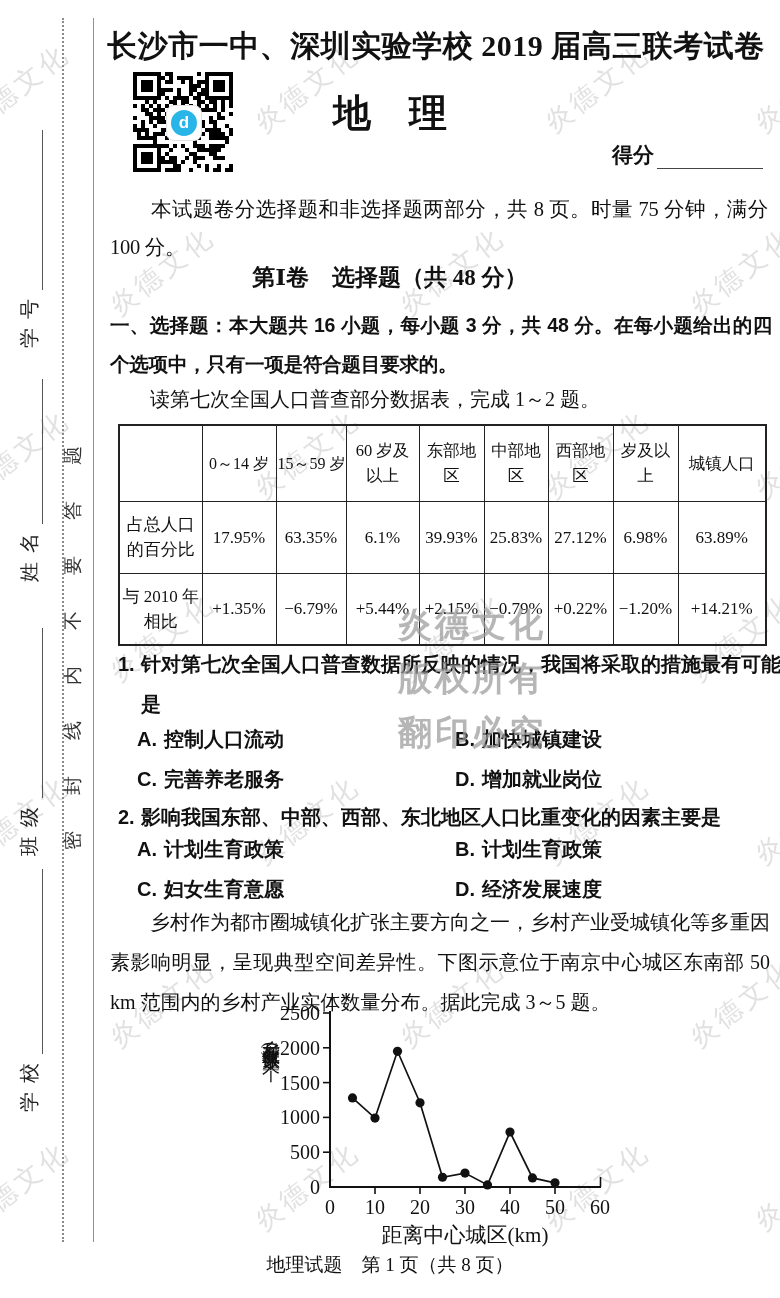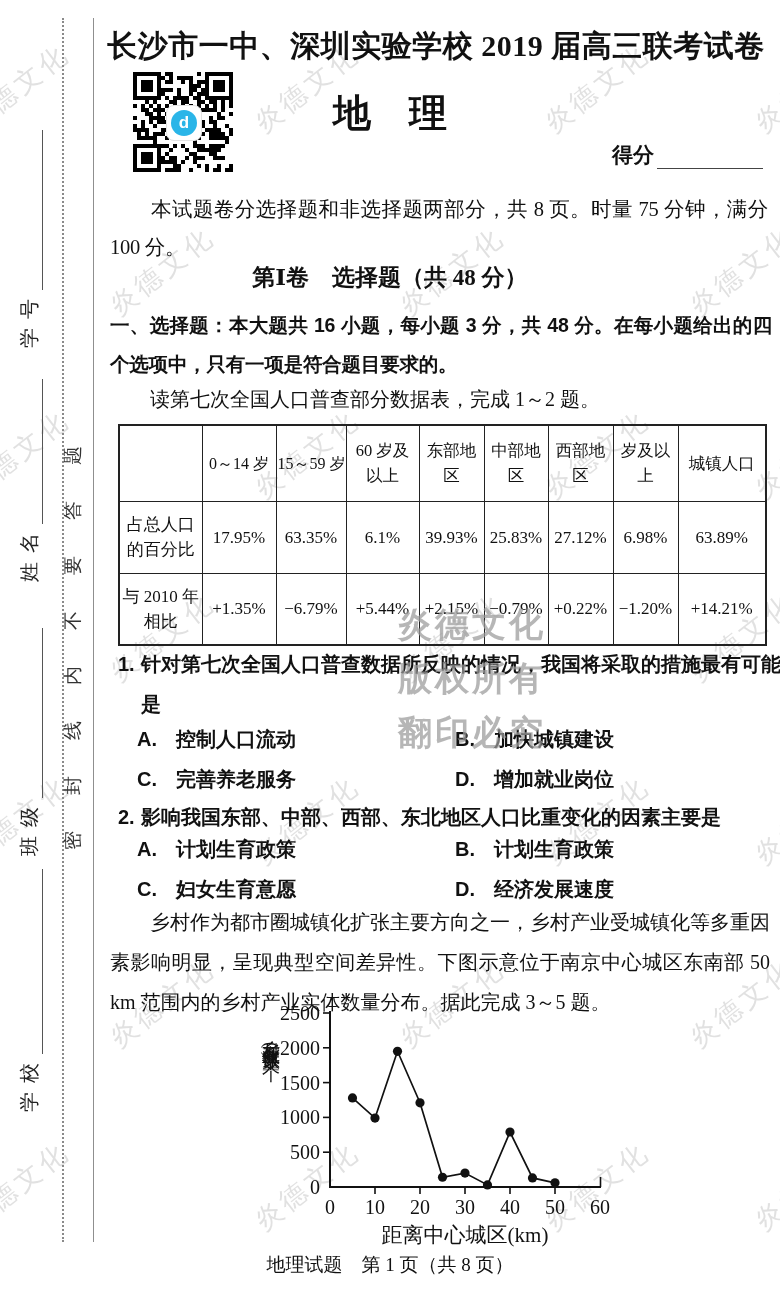--- a/index.html
+++ b/index.html
@@ -47,21 +47,21 @@
           font-weight:normal;font-size:17px;line-height:25px;}
   .census thead th{font-size:16.5px;line-height:25px;}
   .census th.nw{white-space:nowrap;font-size:16px;}
   .census .hrow{height:76px}.census .r1{height:72px}.census .r2{height:72px}
   .census td.lab{font-size:17px;}
   
   .stem{position:absolute;left:118px;width:652px;z-index:2;font:700 20px "Liberation Sans",sans-serif;
         line-height:40px;padding-left:23px;}
   .stem .qnum{position:absolute;left:0;top:0;}
   .opt{position:absolute;z-index:2;font:700 20px "Liberation Sans",sans-serif;white-space:nowrap;}
-  .opt .otext{margin-left:19px;}
+  .opt .otext{margin-left:7px;}
   .passage{position:absolute;left:110px;top:902px;width:660px;z-index:2;font-size:20px;line-height:40px;
            text-indent:2em;text-align:justify;}
   
   .chart-wrap{position:absolute;left:242px;top:1005px;width:420px;height:245px;z-index:2;}
   #chart-svg text{font-family:"Liberation Serif","DejaVu Serif",serif;fill:#111;}
   .ylabel{position:absolute;left:259px;top:1026px;z-index:2;writing-mode:vertical-rl;
           font-size:18px;letter-spacing:2px;}
   
   .footer{position:absolute;left:0;top:1252px;width:780px;text-align:center;z-index:2;font-size:19px;}
 </style>

